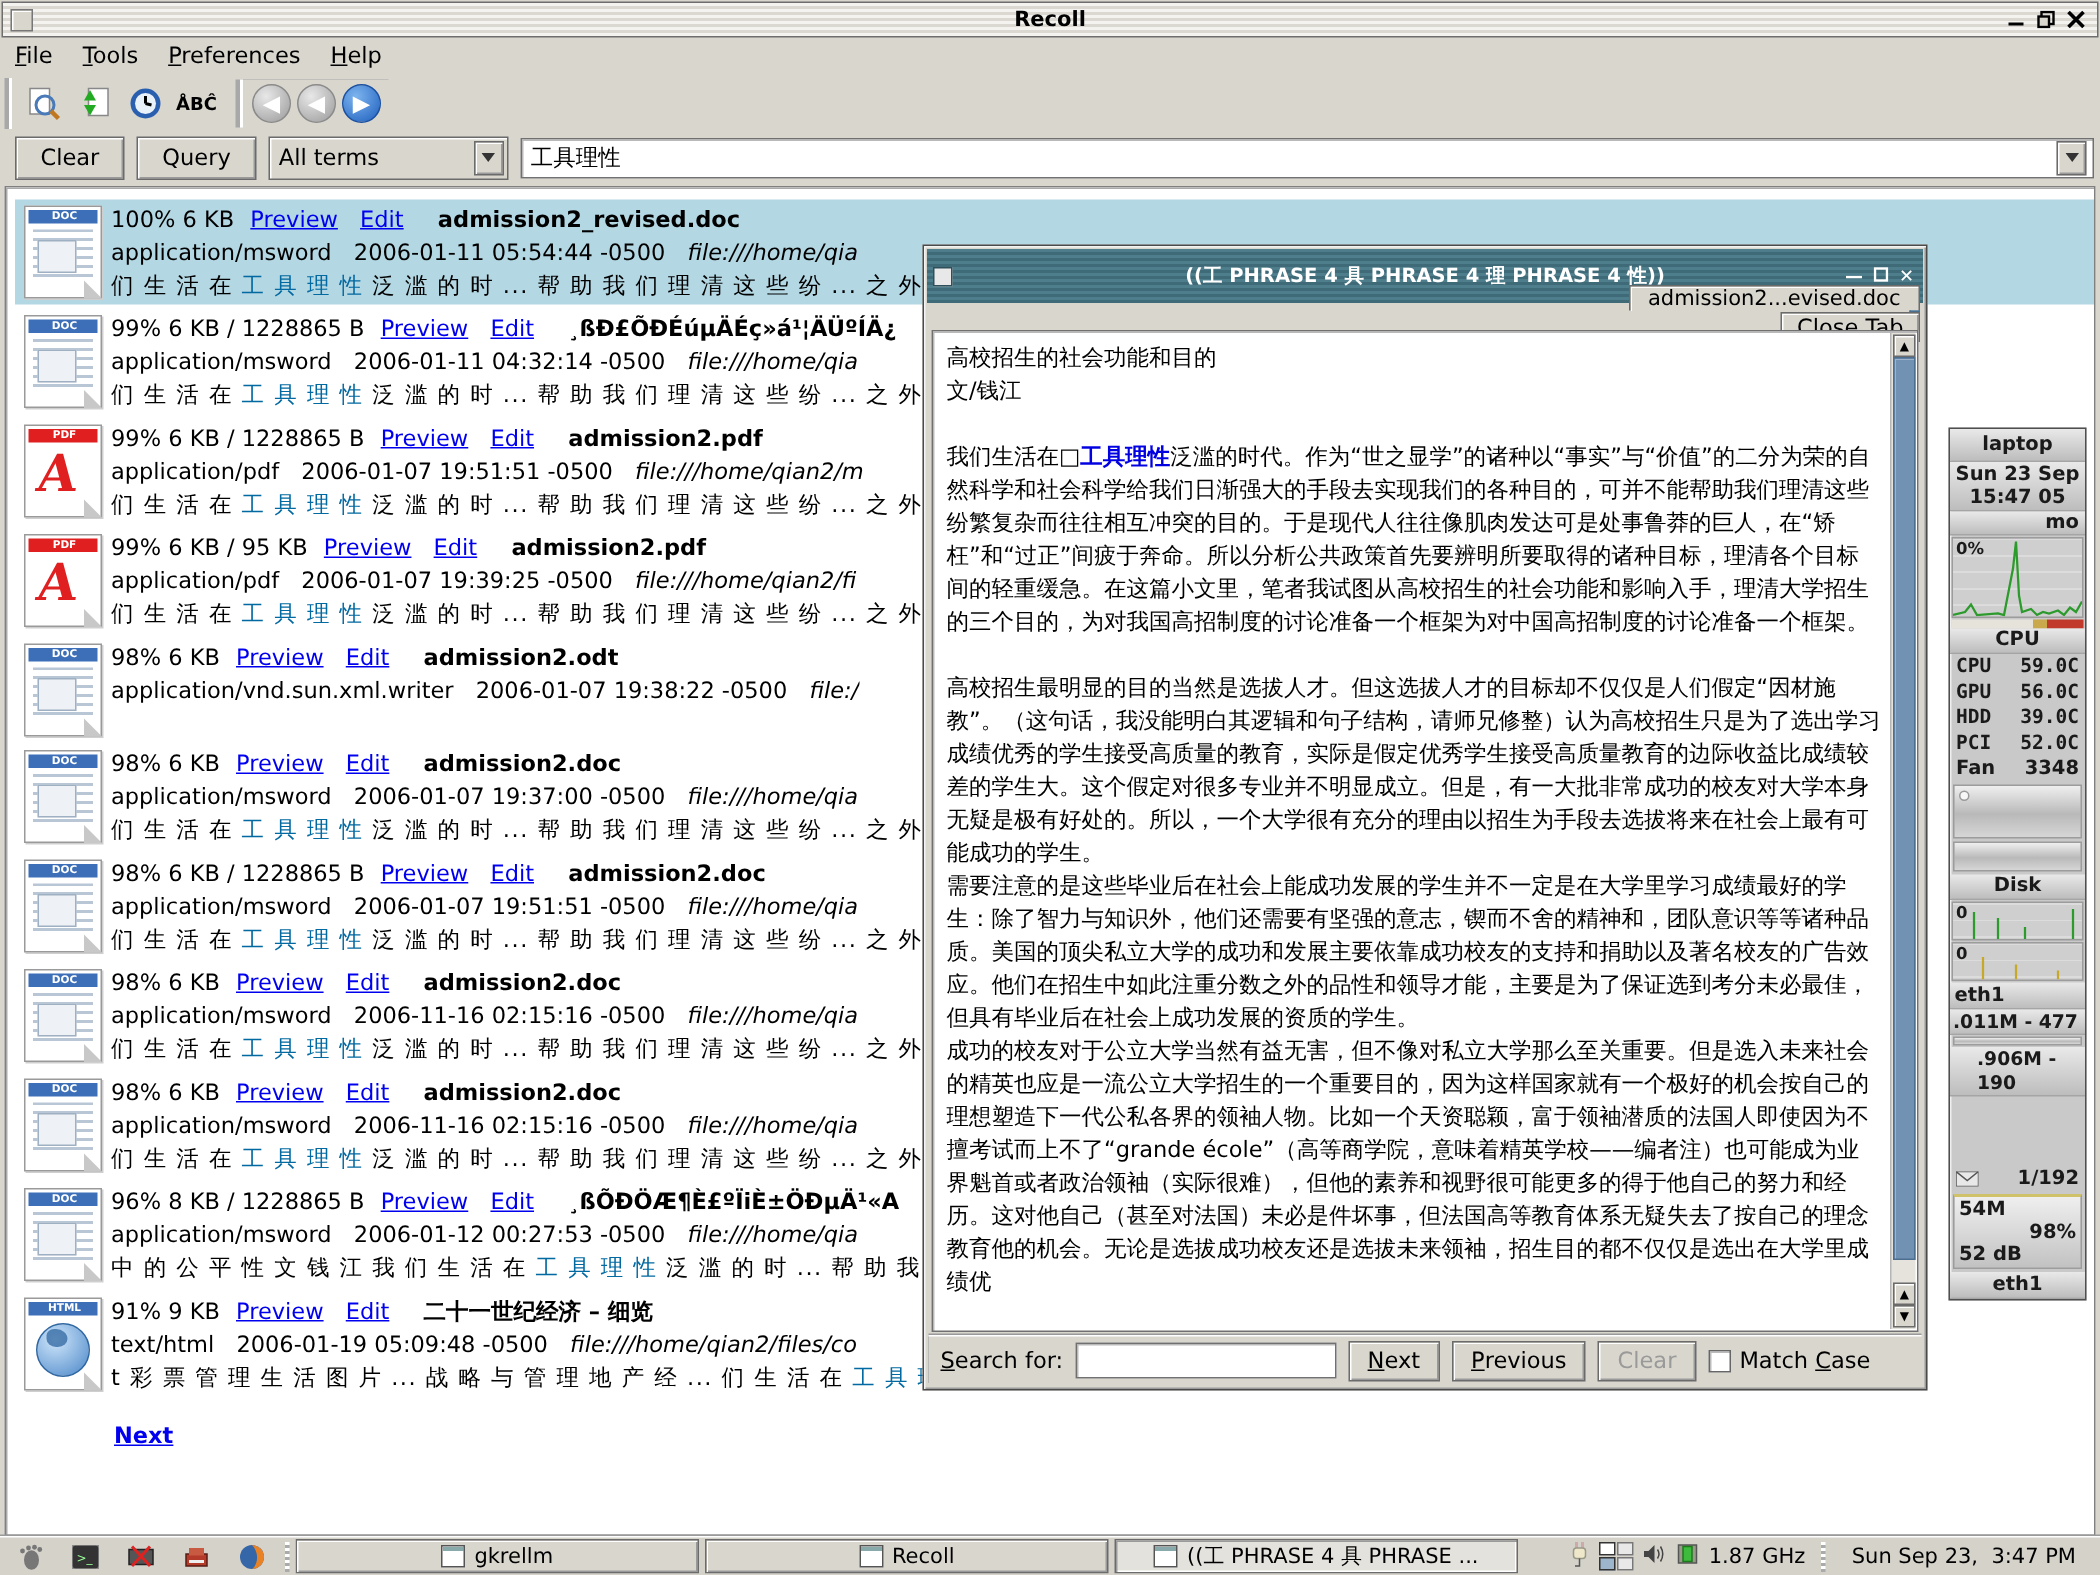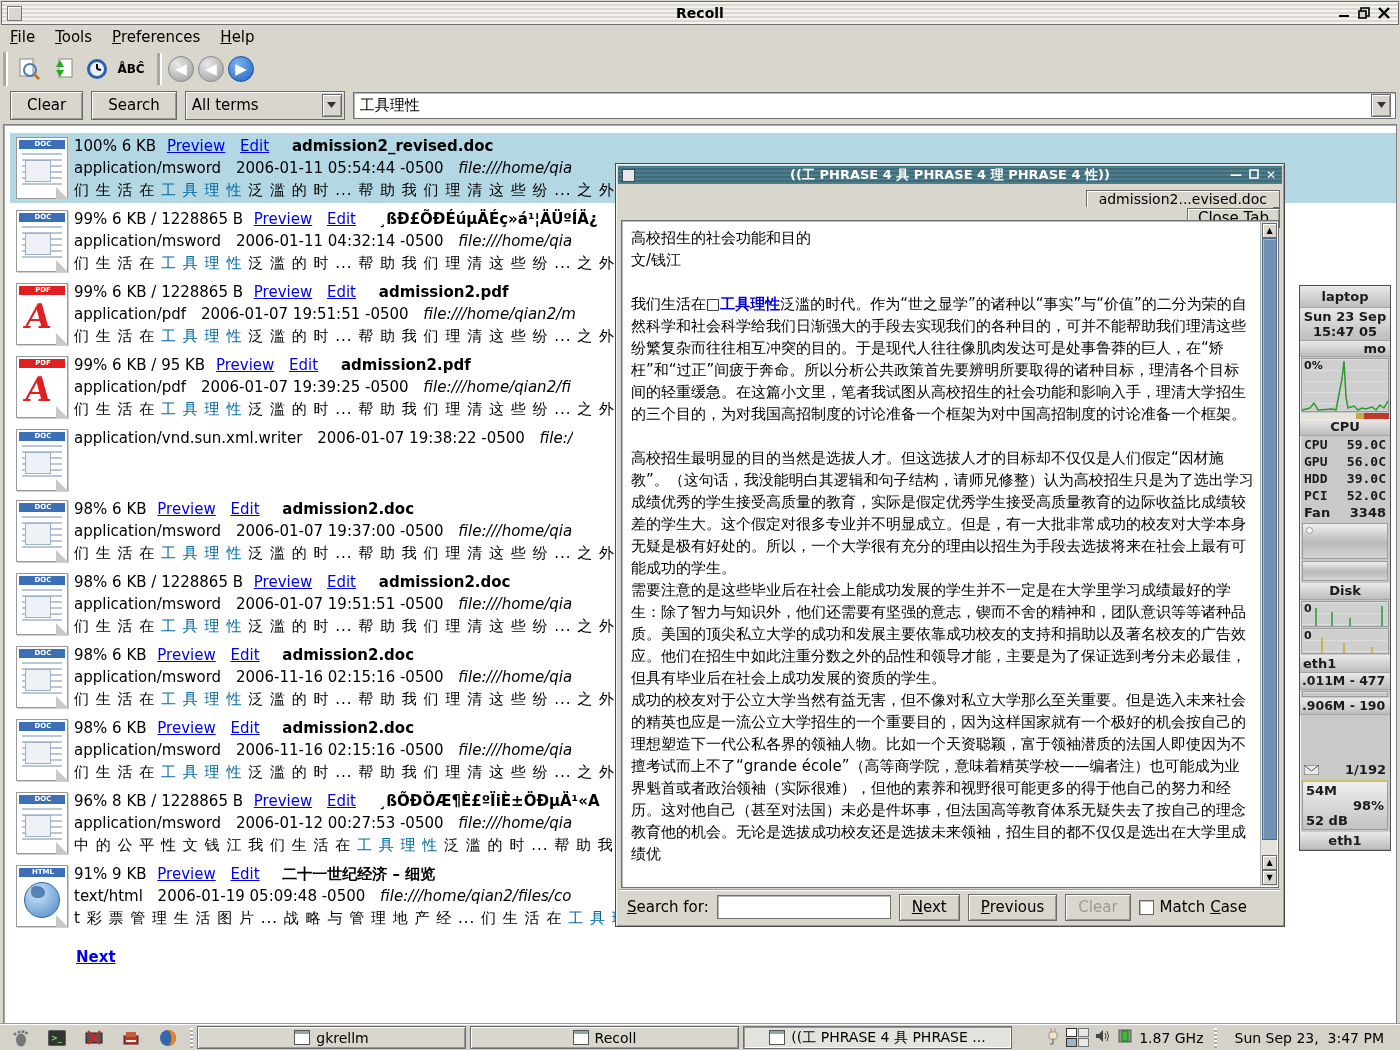--- a/index.html
+++ b/index.html
@@ -90,21 +90,21 @@
   .pdf .alogo{position:absolute;left:8px;top:14px;font-size:34px;line-height:36px;
     color:#e02020;font-weight:bold;font-family:"DejaVu Serif",serif;transform:skewX(-8deg);}
   .html .globe{position:absolute;left:7px;top:16px;width:34px;height:34px;border-radius:50%;
     background:radial-gradient(circle at 35% 30%,#cfe6fa,#4a86c8);border:1px solid #2f66a0;}
   .html .globe:before{content:"";position:absolute;left:6px;top:3px;width:14px;height:12px;
     background:#2f66a0;border-radius:40% 60% 50% 50%;opacity:.75;}
 
   
   .pwin{position:absolute;left:615px;top:163px;width:668px;height:762px;z-index:5;
     background:#d9d6ce;border:1px solid #4a4a4a;box-shadow:inset 1px 1px 0 #f4f4f4,inset -1px -1px 0 #9a9a9a;}
-  .ptitle{position:absolute;left:2px;top:2px;right:2px;height:18px;
+  .ptitle{position:absolute;left:2px;top:2px;right:2px;height:36px;
     background:repeating-linear-gradient(180deg,#4e7d8b 0 2px,#3f6b79 2px 4px);
     display:flex;align-items:center;color:#fff;}
   .ptitle .picon{width:11px;height:11px;margin-left:4px;background:#e8e8e8;border:1px solid #2f4f5a;}
   .ptitle .pt{position:absolute;left:0;right:0;text-align:center;font-weight:bold;font-size:13px;}
   .pctrl{margin-left:auto;display:flex;gap:7px;padding-right:6px;z-index:2;font-size:12px;font-weight:bold;}
   .ptabbar{position:absolute;left:4px;top:26px;right:4px;height:28px;display:flex;align-items:flex-end;flex-direction:column;}
   .ptab{height:24px;padding:0 12px;background:#d9d6ce;border:1px solid #6b6b6b;border-bottom:none;
     box-shadow:inset 1px 1px 0 #fff;font-size:14px;display:flex;align-items:center;}
   .ptabaccent{width:5px;height:24px;background:#6d96b8;border:1px solid #49708f;border-bottom:none;margin-left:2px;}
   .closetab{margin-left:auto;height:25px;padding:0 10px;font-size:15px;}
@@ -230,21 +230,21 @@
     </div>
     <div class="toolgrp">
       <div class="navcirc navgray">◀</div>
       <div class="navcirc navgray">◀</div>
       <div class="navcirc navblue">▶</div>
     </div>
   </div>
 
   <div class="searchrow">
     <div class="btn srchbtn">Clear</div>
-    <div class="btn srchbtn">Search</div>
+    <div class="btn srchbtn">Query</div>
     <div class="combo">
       <span class="cv">All terms</span>
       <span class="btn dropbtn">
           <svg width="9" height="6">
             <path d="M0 0 L9 0 L4.5 6 Z" fill="#333"></path>
           </svg>
         </span>
     </div>
     <div class="sunken queryinput">
       <span>工具理性</span>
@@ -367,20 +367,26 @@
     <div class="row">
       <div class="ricon">
             <div class="fic doc">
         <div class="band">DOC</div>
               <div class="lines"></div>
               <div class="fold"></div>
       <div class="grid"></div>
             </div>
           </div>
       <div class="rbody">
+        <div>
+          <span class="pct">98% 6 KB</span>
+          <a class="blue lnk">Preview</a>
+          <a class="blue lnk">Edit</a>
+          <span class="fname">admission2.odt</span>
+        </div>
         <div>
           <span class="mime">application/vnd.sun.xml.writer</span>
           <span class="mime">2006-01-07 19:38:22 -0500</span>
           <span class="rurl">file:/</span>
         </div>
 
       </div>
     </div>
 
     <div class="row">
@@ -643,21 +649,21 @@
     </div>
     <div class="gkchart" style="height:24px">
       <span class="lbl">0</span>
       <svg width="86" height="24">
           <path d="M20 24 V9 M42 24 V14 M70 24 V18" stroke="#c8a828" stroke-width="1.5"></path>
         </svg>
     </div>
     <div class="gkrow" style="line-height:17px;padding-left:3px">eth1</div>
     <div class="gkrow" style="line-height:16px;padding-left:2px;font-size:12.5px">.011M - 477</div>
     <div class="gkpanel" style="height:4px;margin:1px 2px"></div>
-    <div class="gkrow" style="line-height:16px;padding-left:2px;font-size:12.5px">.906M - 190</div>
+    <div class="gkrow" style="line-height:16px;padding-left:18px;font-size:12.5px">.906M - 190</div>
     <div style="height:46px"></div>
     <div class="gkflex" style="line-height:17px">
       <svg width="15" height="10">
           <rect x="0" y="0" width="15" height="10" fill="#e8e8e8" stroke="#555"></rect>
           <path d="M0 0 L7.5 6 L15 0" fill="none" stroke="#555"></path>
         </svg>
       <span>1/192</span>
     </div>
     <div class="gkmeter">
       <div>54M</div>

